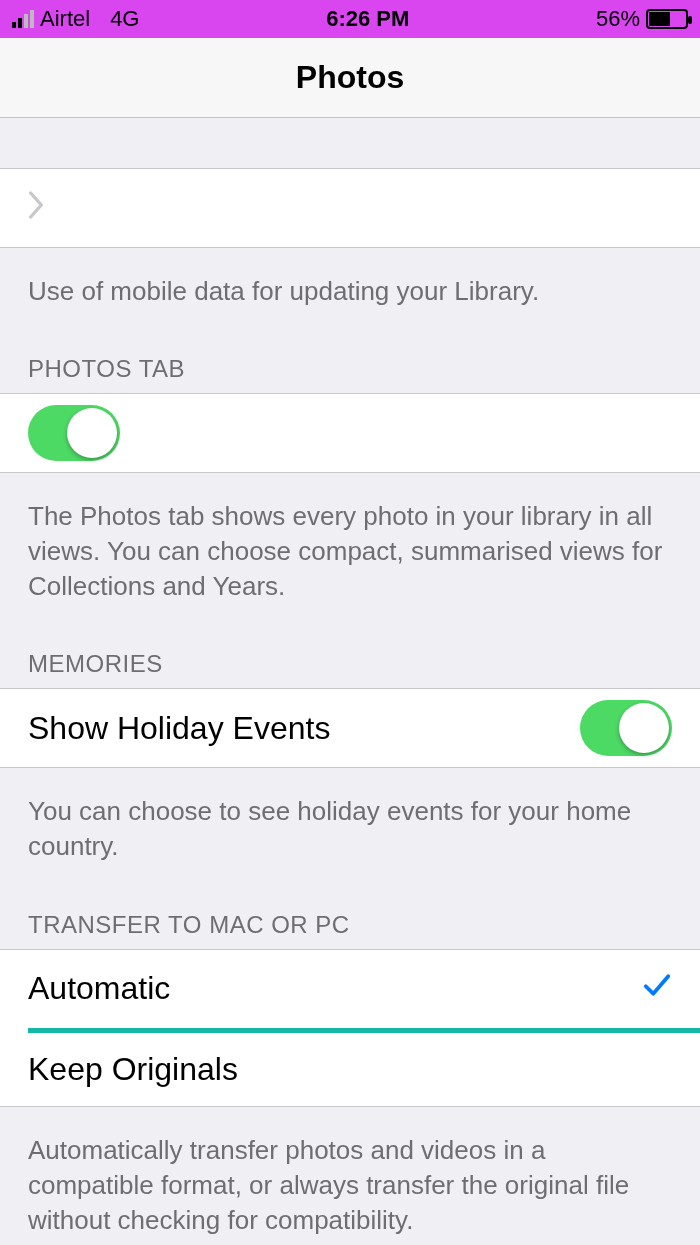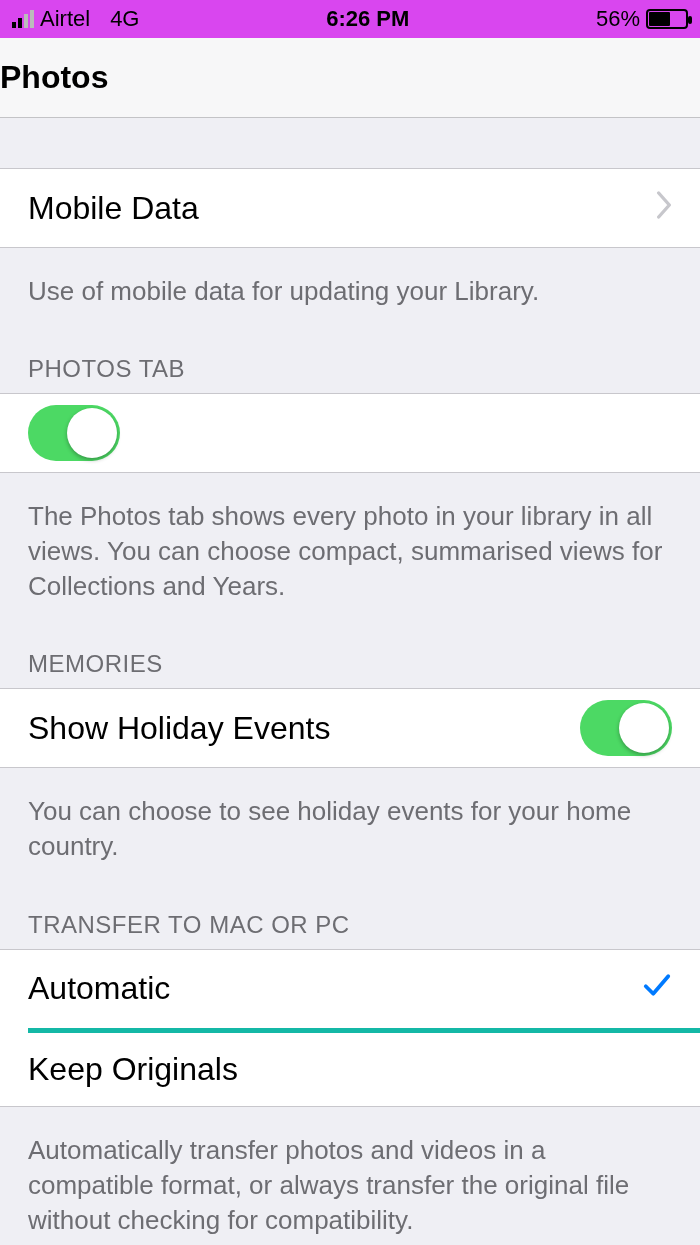--- a/index.html
+++ b/index.html
@@ -42,21 +42,21 @@
   }
   .back-btn {
     display: flex; align-items: center;
     color: #007aff;
     font-size: 32px;
     gap: 2px;
   }
   .back-btn svg { width: 22px; height: 38px; }
   .nav-title {
     position: absolute; left:0; right:0;
-    text-align: left;
+    text-align: center;
     font-size: 32px;
     font-weight: 600;
     pointer-events: none;
   }
   .section-spacer { height: 50px; }
   .section-header {
     font-size: 24px;
     color: #6d6d72;
     letter-spacing: 0.5px;
     padding: 34px 28px 10px 28px;
@@ -121,21 +121,20 @@
   </div>
 </div>
 
 <div class="navbar">
   <div class="nav-title">Photos</div>
 </div>
 
 <div class="section-spacer"></div>
 <div class="row-group">
   <div class="row">
-    <span>Mobile Data</span>
     <span class="chevron">
       <svg viewBox="0 0 12 20">
           <polyline points="2,1 10,10 2,19" fill="none" stroke="#c7c7cc" stroke-width="2.5" stroke-linecap="round" stroke-linejoin="round"></polyline>
         </svg>
     </span>
   </div>
 </div>
 <div class="section-footer">Use of mobile data for updating your Library.</div>
 
 <div class="section-header">PHOTOS TAB</div>

